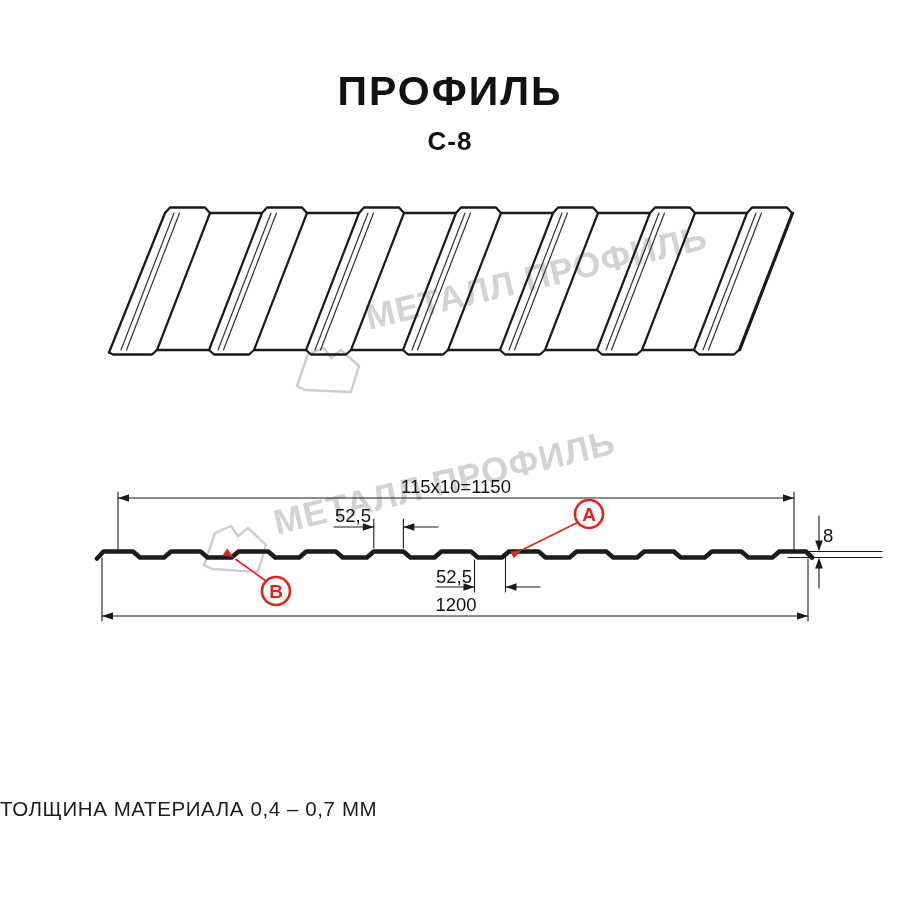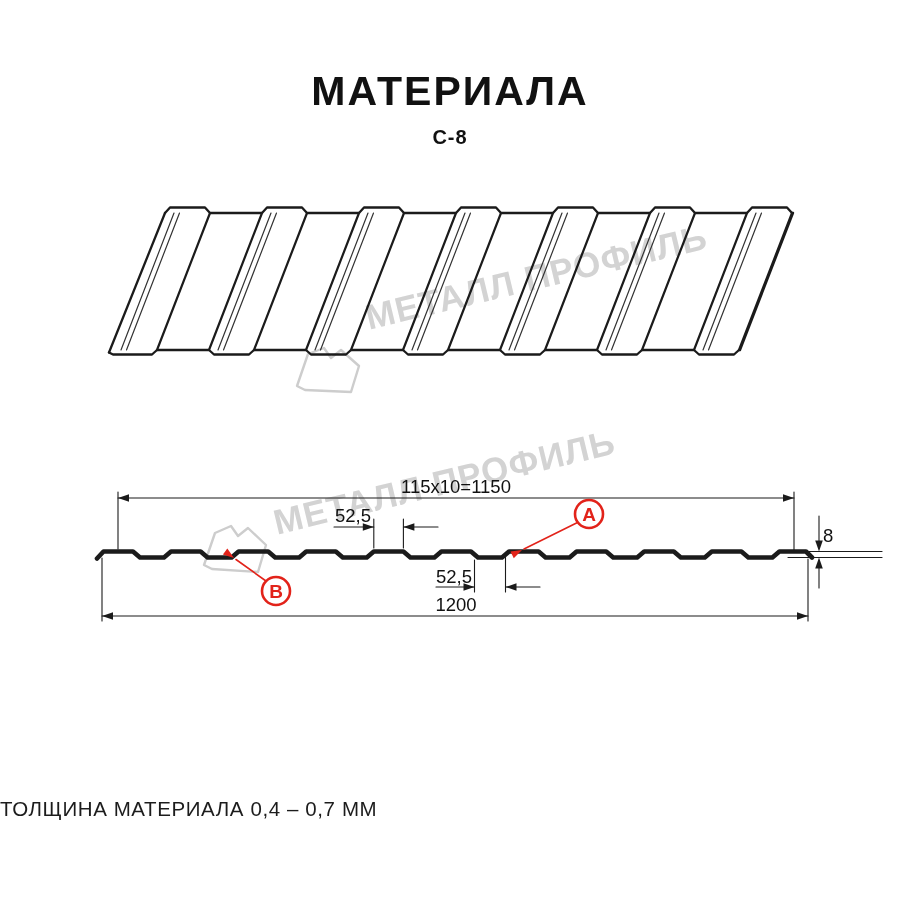--- a/index.html
+++ b/index.html
@@ -1,42 +1,42 @@
 <!DOCTYPE html>
 <html><head>
 <meta charset="utf-8">
 <style>
   html,body{margin:0;padding:0;background:#fff;}
   .stage{position:relative;width:900px;height:900px;background:#ffffff;overflow:hidden;
          font-family:"Liberation Sans", sans-serif;}
   .title{position:absolute;left:0;right:0;top:68px;text-align:center;
          font-size:41px;font-weight:800;letter-spacing:2px;color:#111;}
   .subtitle{position:absolute;left:0;right:0;top:126px;text-align:center;
-         font-size:20px;font-weight:600;letter-spacing:1px;color:#111;}
+         font-size:26px;font-weight:600;letter-spacing:1px;color:#111;}
   .footer{position:absolute;left:0;right:0;top:797px;text-align:left;
          font-size:20.5px;font-weight:500;letter-spacing:0.6px;color:#1c1c1c;}
   .wm-text{position:absolute;font-size:35px;font-weight:bold;letter-spacing:1px;
          color:#d3d3d3;white-space:nowrap;transform:rotate(-13.5deg);
          transform-origin:left center;line-height:35px;z-index:1;}
   #wm1-text{left:366px;top:300px;}
   #wm2-text{left:274px;top:505px;}
   .wm-logo{position:absolute;z-index:1;}
   #wm1-logo{left:291px;top:345px;}
   #wm2-logo{left:198px;top:523px;}
   #diagram-svg{position:absolute;left:0;top:0;z-index:2;}
   text.dim{font-family:"Liberation Sans", sans-serif;font-size:18.5px;fill:#111;}
   text.callout{font-family:"Liberation Sans", sans-serif;font-size:19px;font-weight:bold;
          fill:#e2231a;}
 </style>
 </head>
 <body>
 
 <div class="stage">
 
-  <div class="title">МАТЕРИАЛА</div>
+  <div class="title">ПРОФИЛЬ</div>
   <div class="subtitle">С-8</div>
 
   <div class="wm-text" id="wm1-text">МЕТАЛЛ ПРОФИЛЬ</div>
   <div class="wm-text" id="wm2-text">МЕТАЛЛ ПРОФИЛЬ</div>
   <svg class="wm-logo" id="wm1-logo" width="74" height="50" viewBox="0 0 74 50">
     <path d="M6,41 L17,9 L33,3 L40,13 L50,5 L68,21 L60,47 L14,45 Z" fill="none" stroke="#cdcdcd" stroke-width="2.4" stroke-linejoin="round"></path>
   </svg>
   <svg class="wm-logo" id="wm2-logo" width="74" height="52" viewBox="0 0 74 52">
     <path d="M6,42 L17,10 L33,3 L40,13 L50,5 L68,22 L60,49 L14,46 Z" fill="none" stroke="#cdcdcd" stroke-width="2.4" stroke-linejoin="round"></path>
   </svg>

